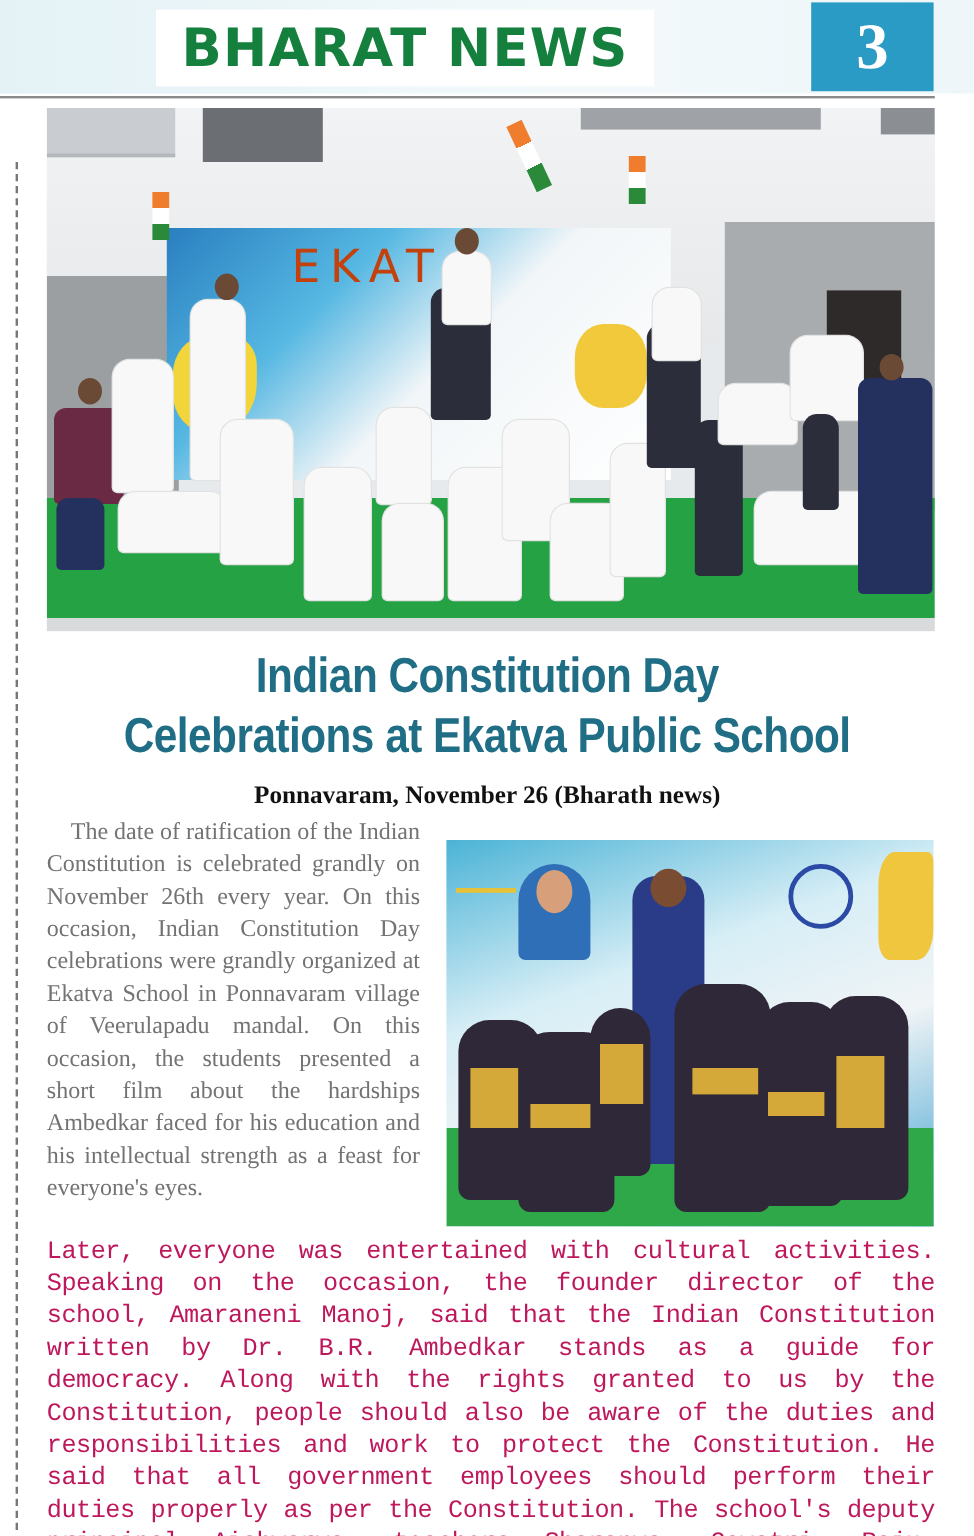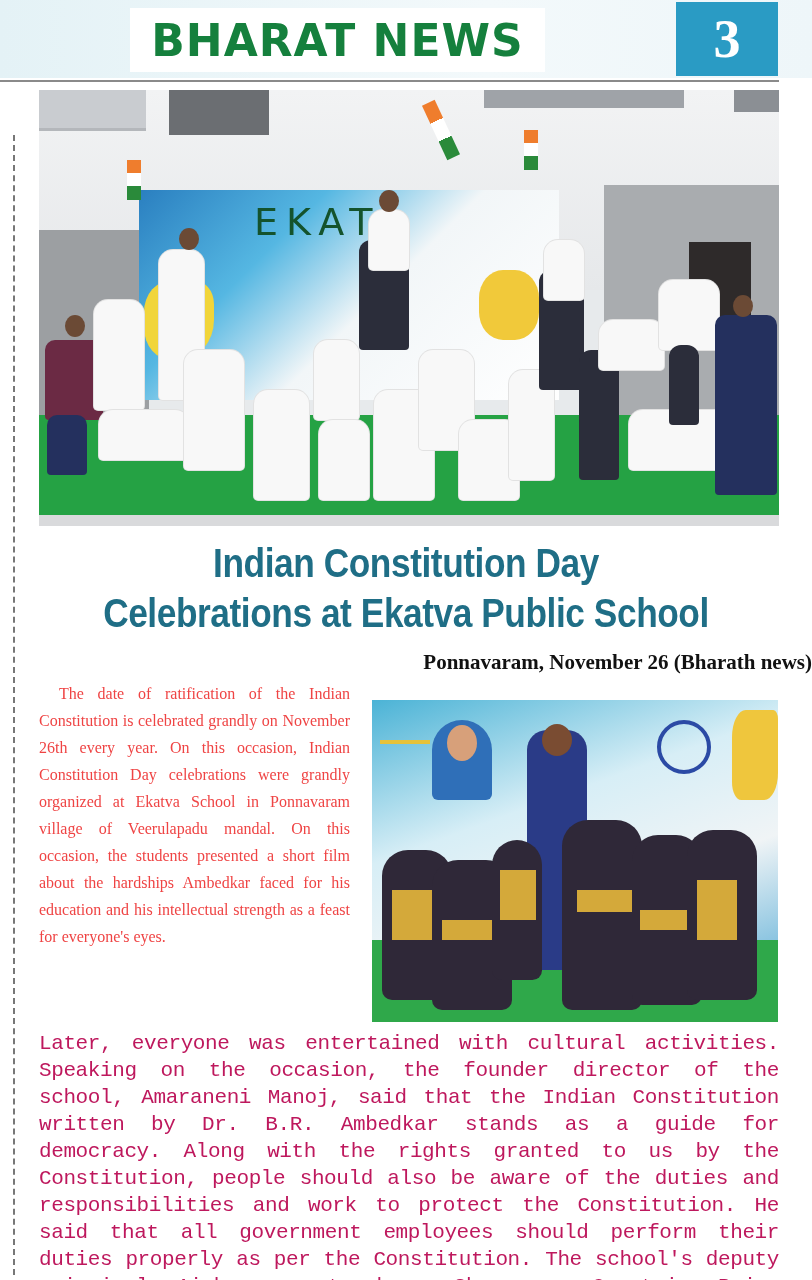--- a/index.html
+++ b/index.html
@@ -42,51 +42,51 @@
   .p1-window3 { position:absolute; left:445px; top:0; width:200px; height:18px; background:#9fa3a8; }
   .p1-window4 { position:absolute; left:695px; top:0; width:45px; height:22px; background:#8b8f94; }
   .p1-wall-grey { position:absolute; left:0; top:140px; width:110px; height:200px; background:#9c9fa2; }
   .p1-wall-right { position:absolute; left:565px; top:95px; width:175px; height:240px; background:#a9acaf; }
   .p1-door { position:absolute; left:650px; top:152px; width:62px; height:90px; background:#2e2a2a; }
   .p1-mural {
     position:absolute; left:100px; top:100px; width:420px; height:210px;
     background: linear-gradient(135deg, #2a7fc0 0%, #55b7e2 30%, #f2f6f8 55%, #ffffff 100%);
   }
   .p1-mural-text {
-    position:absolute; left:215px; top:110px; font-family:"DejaVu Sans", sans-serif; font-size:38px;
-    color:#14532d; letter-spacing:8px;
+    position:absolute; left:204px; top:110px; font-family:"DejaVu Sans", sans-serif; font-size:38px;
+    color:#c2410c; letter-spacing:8px;
   }
   .p1-map { position:absolute; left:105px; top:190px; width:70px; height:80px; background:#f1d53a; border-radius:40% 30% 50% 40%; }
   .p1-map2 { position:absolute; left:440px; top:180px; width:60px; height:70px; background:#f1c93a; border-radius:40%; }
   .p1-stage { position:absolute; left:0; top:325px; width:740px; height:100px; background:#25a244; }
   .p1-floor { position:absolute; left:0; top:425px; width:740px; height:11px; background:#d9dadc; }
   .kid { position:absolute; background:#f8f8f8; border-radius: 14px 14px 4px 4px; box-shadow: 0 0 0 1px #e2e2e2; }
   .kid-dark { position:absolute; background:#2b2d3a; border-radius: 12px 12px 4px 4px; }
   .head { position:absolute; width:20px; height:22px; border-radius:50%; background:#6b4a35; }
   .suit-maroon { position:absolute; background:#6b2a44; border-radius: 10px 10px 4px 4px; }
   .suit-navy { position:absolute; background:#24305e; border-radius: 10px 10px 4px 4px; }
   .flag { position:absolute; width:14px; height:40px; background: linear-gradient(#ef7d2d 0 33%, #ffffff 33% 66%, #2a8a3a 66%); }
 
   
   .headline {
     position: absolute; left: 0; top: 538px; width: 812px; text-align: center;
     font-family: "Liberation Sans", sans-serif; font-weight: bold; color: #1f6e86;
     font-size: 41px; line-height: 50px; letter-spacing: -0.5px;
   }
   .headline span { display:block; transform: scaleX(0.86); }
   .dateline {
-    position: absolute; left: 0; top: 650px; width: 812px; text-align: right;
+    position: absolute; left: 0; top: 650px; width: 812px; text-align: center;
     font-family: "Liberation Serif", serif; font-weight: bold; font-size: 21px; color: #111;
   }
 
   
   .body-narrow {
     position: absolute; left: 39px; top: 680px; width: 311px;
-    font-family: "Liberation Serif", serif; font-size: 16px; line-height: 27px;
-    text-align: justify; color: #ef4444;
+    font-family: "Liberation Serif", serif; font-size: 20px; line-height: 27px;
+    text-align: justify; color: #737373;
   }
   .body-narrow p { margin: 0; text-indent: 20px; }
   .photo2 {
     position: absolute; left: 372px; top: 700px; width: 406px; height: 322px; overflow: hidden;
     background: linear-gradient(160deg, #4bb3d6 0%, #d7eef6 35%, #f0f4f6 60%, #3b9fd0 100%);
   }
   .p2-stage { position:absolute; left:0; top:240px; width:406px; height:82px; background:#2fa84a; }
   .p2-portrait { position:absolute; left:60px; top:20px; width:60px; height:80px; background:#2f6fb8; border-radius:30px 30px 6px 6px; }
   .p2-face { position:absolute; left:75px; top:25px; width:30px; height:36px; background:#d7a07a; border-radius:50%; }
   .p2-scales { position:absolute; left:8px; top:40px; width:50px; height:60px; border-top:4px solid #e6c23a; }

